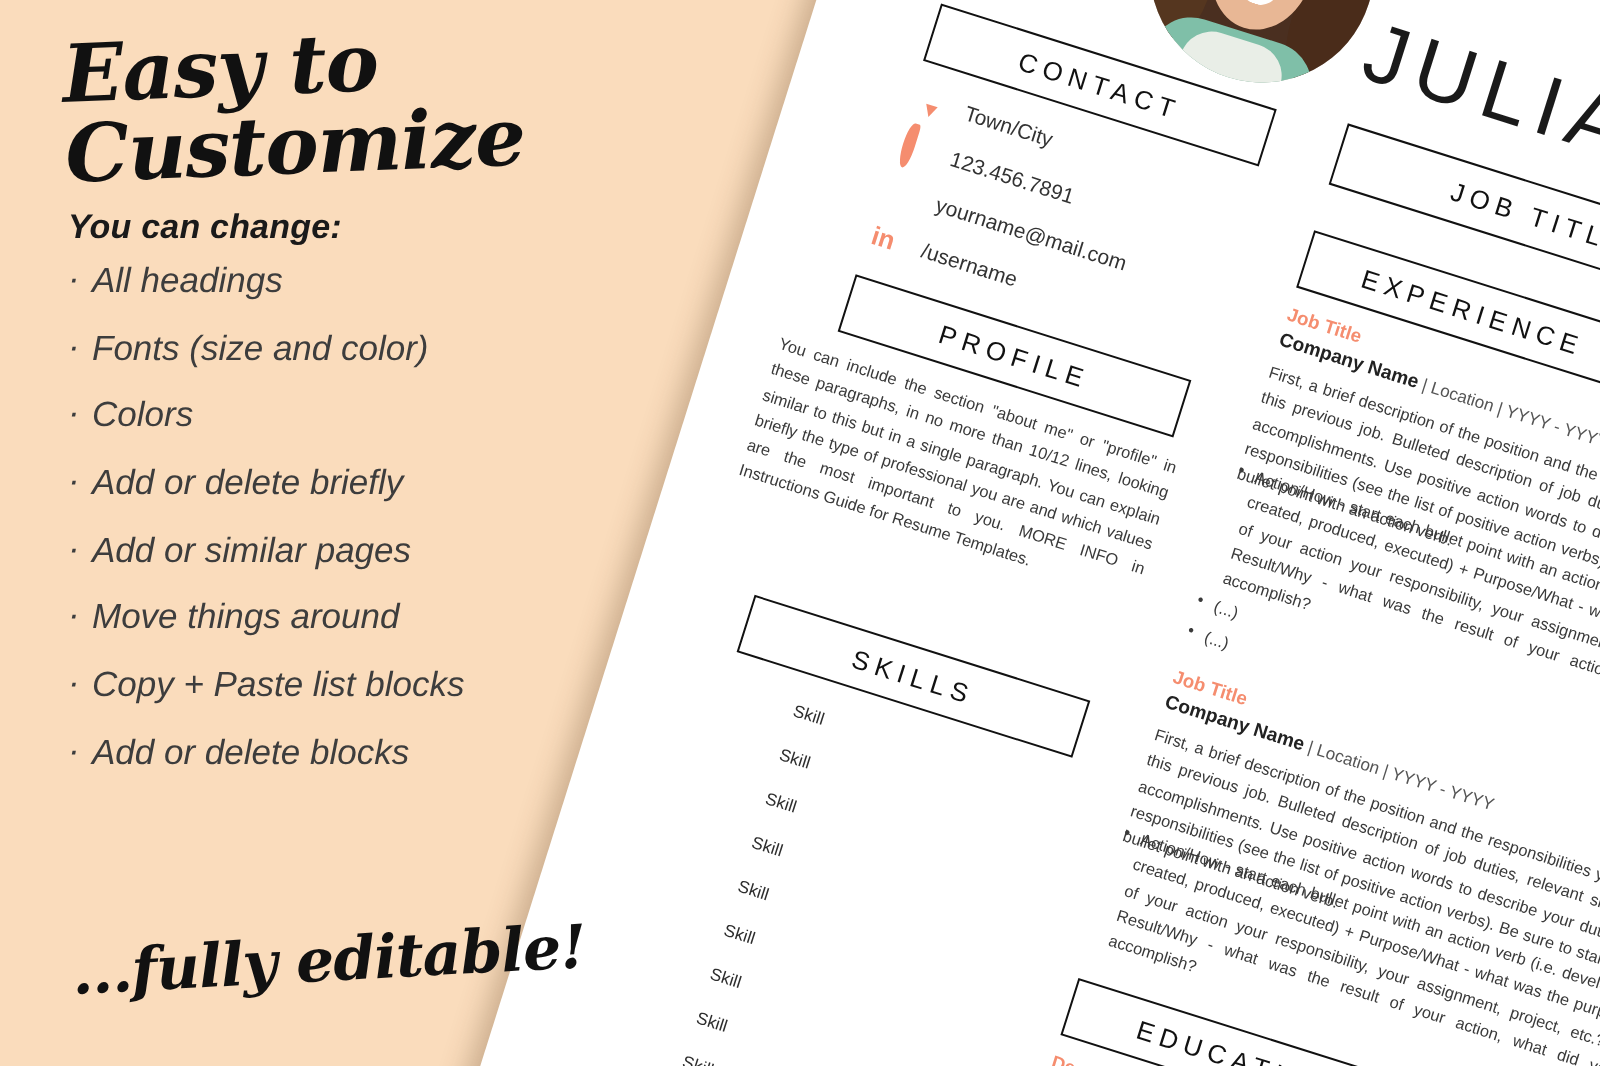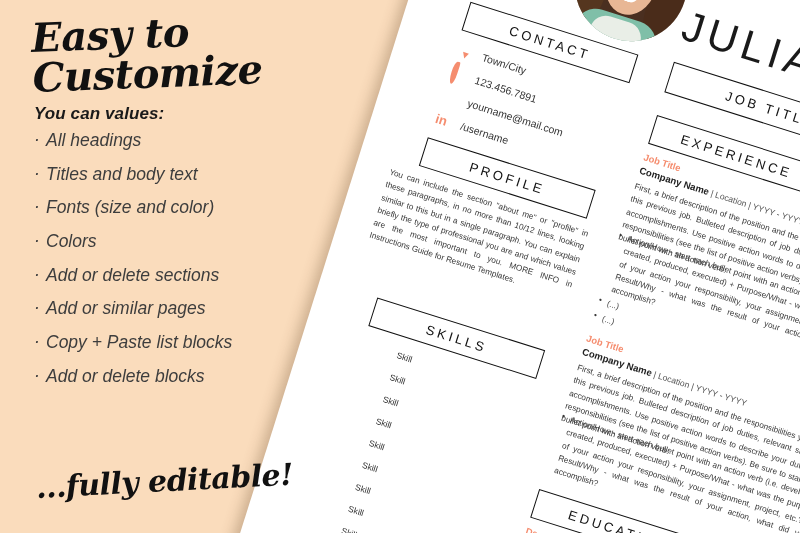--- a/index.html
+++ b/index.html
@@ -309,25 +309,25 @@
     <div class="box-hdr" style="left:272px; top:620px; width:176px; height:30px;">
       <span>EDUCATION</span>
     </div>
     <div class="jobtitle" style="left:272px; top:658px;">Degree or Master's Title</div>
 
   </div>
 </div>
 
 <div id="promo">
   <div id="promo-title">Easy to Customize</div>
-  <div id="promo-sub">You can values:</div>
+  <div id="promo-sub">You can change:</div>
   <ul id="promo-list">
     <li>All headings</li>
-    <li>Titles and body text</li>
     <li>Fonts (size and color)</li>
     <li>Colors</li>
-    <li>Add or delete sections</li>
+    <li>Add or delete briefly</li>
     <li>Add or similar pages</li>
+    <li>Move things around</li>
     <li>Copy + Paste list blocks</li>
     <li>Add or delete blocks</li>
   </ul>
   <div id="promo-footer">...fully editable!</div>
 </div>
 
 </body></html>

